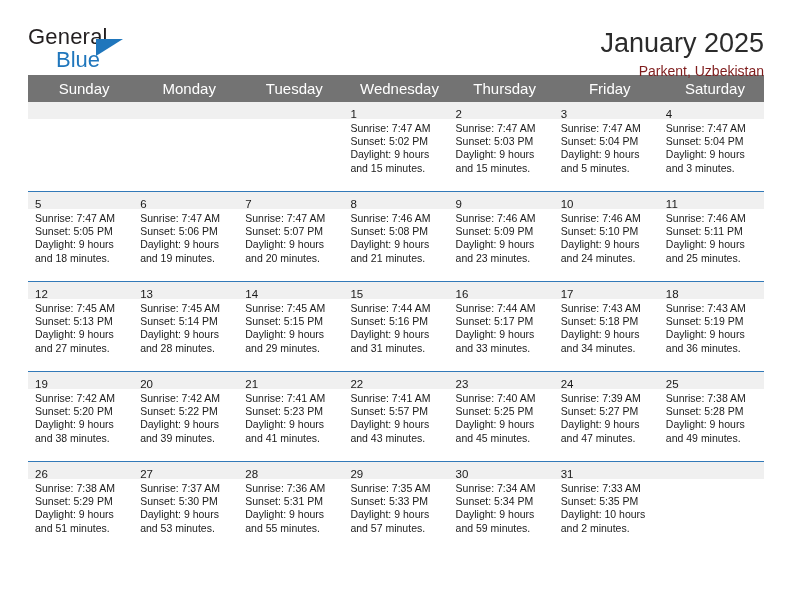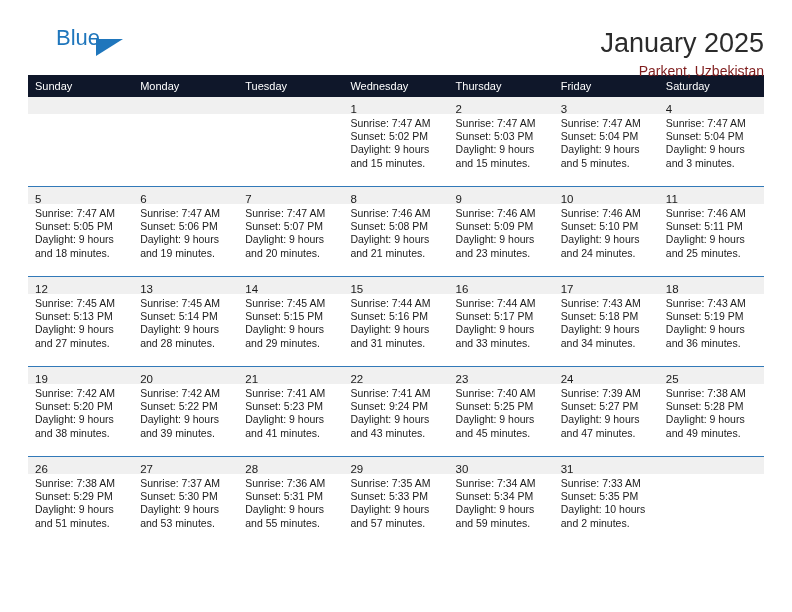--- a/index.html
+++ b/index.html
@@ -77,25 +77,25 @@
     white-space: nowrap;
   }
 
   
   .cal {
     width: 736px;
     border-collapse: collapse;
     table-layout: fixed;
   }
   .cal th {
-    background: #0f172a;
+    background: #737373;
     color: #ffffff;
-    font-size: 11px;
+    font-size: 15px;
     font-weight: normal;
-    text-align: left;
+    text-align: center;
     padding: 5px 0 5px 7px;
     height: 12px;
     border: none;
   }
   .cal td {
     vertical-align: top;
     padding: 0;
     border-top: 1px solid #3279b8;
     background: #ffffff;
     height: 89px;
@@ -128,20 +128,21 @@
   .empty .daynum-strip { background: #f0f0f0; }
 </style>
 </head>
 <body>
 
 <div class="page">
 
   <div class="top">
 
     <div class="brand">
+      <span class="brand-general">General</span>
       <span class="brand-tri"></span>
       <span class="brand-blue">Blue</span>
     </div>
 
     <div class="titles">
       <div class="month-title">January 2025</div>
       <div class="location">Parkent, Uzbekistan</div>
     </div>
 
   </div>
@@ -410,21 +411,21 @@
                 <div>Daylight: 9 hours</div>
                 <div>and 41 minutes.</div>
               </div>
             </div>
           </td>
           <td>
             <div class="cell">
               <div class="daynum-strip"><span class="daynum">22</span></div>
               <div class="info">
                 <div>Sunrise: 7:41 AM</div>
-                <div>Sunset: 9:24 PM</div>
+                <div>Sunset: 5:57 PM</div>
                 <div>Daylight: 9 hours</div>
                 <div>and 43 minutes.</div>
               </div>
             </div>
           </td>
           <td>
             <div class="cell">
               <div class="daynum-strip"><span class="daynum">23</span></div>
               <div class="info">
                 <div>Sunrise: 7:40 AM</div>

